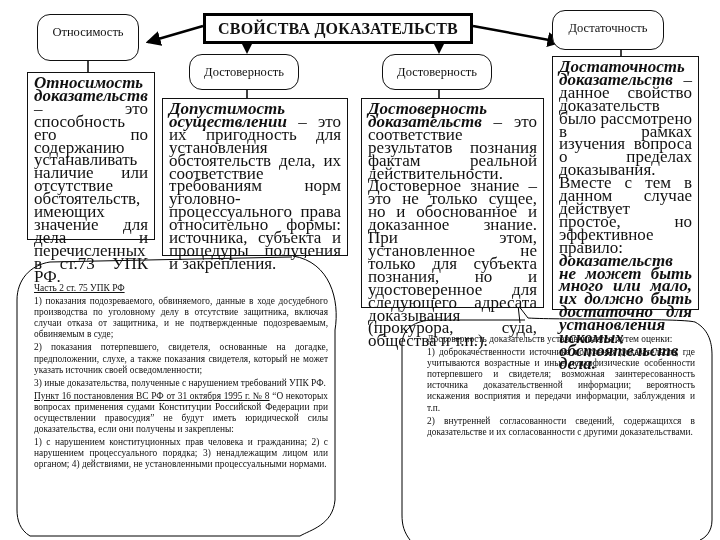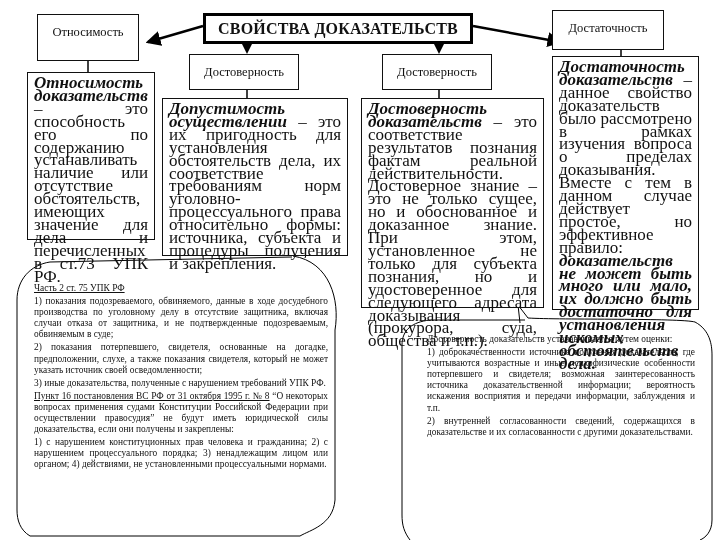--- a/index.html
+++ b/index.html
@@ -10,20 +10,21 @@
     }
     .box { position: absolute; border: 1px solid #111; background: #fff; box-sizing: border-box; }
     .title-box {
       left: 203px; top: 13px; width: 270px; height: 31px;
       border: 3px solid #000; font-weight: bold; font-size: 16px;
       display: flex; align-items: center; justify-content: center; letter-spacing: 0.2px;
     }
     .hdr {
       font-size: 12.5px; display: flex; align-items: flex-start; justify-content: center;
       padding-top: 10px;
+      border-radius: 13px;
     }
     .txt {
       font-size: 17px; line-height: 12.9px; text-align: justify; padding: 4px 6px;
     }
     .txt .bi { font-weight: bold; font-style: italic; }
     .small { font-size: 9.4px; line-height: 11.1px; text-align: justify; }
     .small p { margin: 0 0 2px 0; }
     .u { text-decoration: underline; }
     svg.lines { position: absolute; left: 0; top: 0; width: 720px; height: 540px; pointer-events: none; }
     .callout { position: absolute; }

